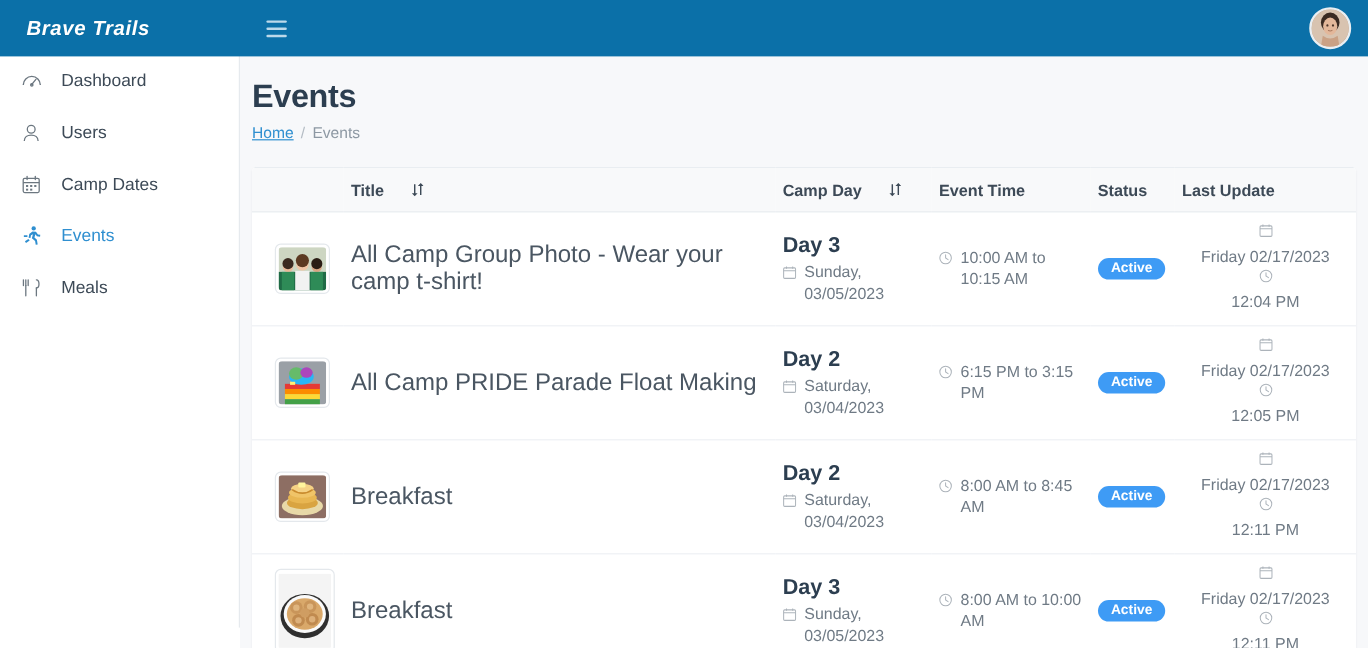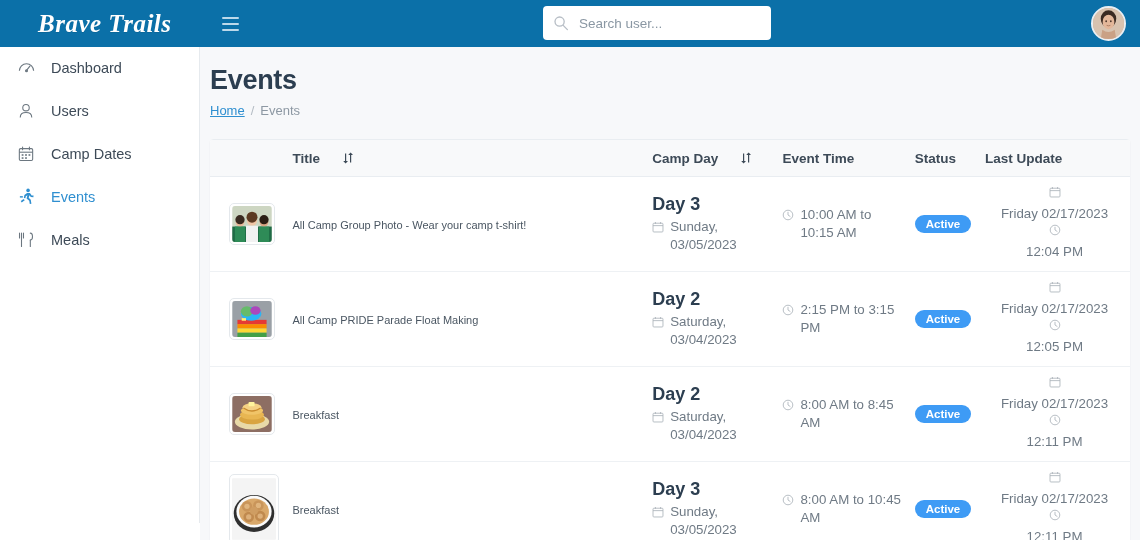--- a/index.html
+++ b/index.html
@@ -18,28 +18,27 @@
     background: #0b70a8;
     display: flex; align-items: center;
     z-index: 10;
   }
   .logo-zone {
     width: 200px; height: 47px;
     display: flex; align-items: center; padding-left: 22px;
   }
   .logo-text {
     color: #ffffff;
-    font-family: Liberation Serif, serif;
+    font-family: Liberation Sans, sans-serif;
     font-style: italic;
     font-weight: bold;
-    font-size: 25px;
+    font-size: 17px;
     letter-spacing: 0.5px;
     text-shadow: 0 1px 0 rgba(0,0,0,.08);
     white-space: nowrap;
-    margin-left: 16px;
   }
   .hamburger {
     width: 40px; height: 47px;
     display: flex; flex-direction: column; align-items: center; justify-content: center;
     gap: 4px; margin-left: 10px; cursor: pointer;
   }
   .hamburger span {
     display: block; width: 17px; height: 2px; background: #bcd9ea; border-radius: 1px;
   }
   .search-wrap {
@@ -154,21 +153,21 @@
     font-size: 13.3px; color: #55606b;
   }
   tbody tr:last-child td { border-bottom: none; }
   .thumb {
     width: 46px; height: 42px; border-radius: 5px;
     border: 1px solid #e4e8ec; background: #fff;
     padding: 2px; overflow: hidden; margin-left: 13px;
   }
   .thumb.tall { width: 50px; height: 70px; }
   .thumb svg { display: block; width: 100%; height: 100%; border-radius: 3px; }
-  .ev-title { font-size: 11px; color: #4a5662; }
+  .ev-title { font-size: 20px; color: #4a5662; }
   .day-name { font-weight: bold; color: #2c3e50; font-size: 18px; margin-bottom: 3px; }
   .meta-line { display: flex; align-items: flex-start; gap: 5px; color: #6f7a85; line-height: 1.35; }
   .meta-line .mini { flex: 0 0 13px; margin-top: 2px; opacity: .7; }
   .badge {
     display: inline-block; background: #3e9bf5; color: #fff;
     border-radius: 11px; padding: 3px 11px;
     font-size: 11.5px; font-weight: bold;
   }
   .upd-line { display: flex; align-items: center; gap: 5px; color: #6f7a85; margin-bottom: 3px; flex-direction: column; }
   .upd-line .mini { flex: 0 0 13px; opacity: .7; }
@@ -181,29 +180,20 @@
   <div class="topbar">
     <div class="logo-zone">
       <span class="logo-text">Brave Trails</span>
     </div>
     <div class="hamburger">
       <span></span>
       <span></span>
       <span></span>
     </div>
 
-    <div class="search-wrap">
-      <span class="search-icon">
-        <svg viewBox="0 0 16 16" fill="none" stroke="#7b8795" stroke-width="1.3">
-          <circle cx="6.6" cy="6.6" r="4.6"></circle>
-            <line x1="10.2" y1="10.4" x2="14.4" y2="14.6" stroke-linecap="round"></line>
-        </svg>
-      </span>
-      <input class="search-input" type="text" placeholder="Search user..." style="">
-    </div>
 
     <div class="avatar">
       <svg viewBox="0 0 40 40">
         <rect width="40" height="40" fill="#d8c3b0"></rect>
         <ellipse cx="20" cy="14" rx="10" ry="11" fill="#3a2a22"></ellipse>
         <ellipse cx="20" cy="18" rx="7.6" ry="9.4" fill="#e3b79a"></ellipse>
         <path d="M12 28 Q20 34 28 28 L30 40 L10 40 Z" fill="#caa185"></path>
         <ellipse cx="17" cy="17" rx="1.1" ry="1.3" fill="#4a3327"></ellipse>
         <ellipse cx="23" cy="17" rx="1.1" ry="1.3" fill="#4a3327"></ellipse>
         <path d="M17.6 22.4 Q20 23.6 22.4 22.4" stroke="#9b6a52" stroke-width="0.9" fill="none"></path>
@@ -443,21 +433,21 @@
               </div>
             </td>
             <td>
               <div class="meta-line">
                 <span class="mini">
                   <svg width="12" height="12" viewBox="0 0 14 14" fill="none" stroke="#8a949e" stroke-width="1">
                     <circle cx="7" cy="7" r="5.6"></circle>
                       <path d="M7 3.8V7l2.4 1.6" stroke-linecap="round"></path>
                   </svg>
                 </span>
-                <span>2:15 PM to 3:15 PM</span>
+                <span>6:15 PM to 3:15 PM</span>
               </div>
             </td>
             <td>
               <span class="badge">Active</span>
             </td>
             <td>
               <div class="upd-line">
                 <span class="mini">
                   <svg width="12" height="12" viewBox="0 0 14 14" fill="none" stroke="#8a949e" stroke-width="1">
                     <rect x="1.2" y="2.6" width="11.6" height="10.2" rx="1"></rect>
@@ -588,21 +578,21 @@
               </div>
             </td>
             <td>
               <div class="meta-line">
                 <span class="mini">
                   <svg width="12" height="12" viewBox="0 0 14 14" fill="none" stroke="#8a949e" stroke-width="1">
                     <circle cx="7" cy="7" r="5.6"></circle>
                       <path d="M7 3.8V7l2.4 1.6" stroke-linecap="round"></path>
                   </svg>
                 </span>
-                <span>8:00 AM to 10:45 AM</span>
+                <span>8:00 AM to 10:00 AM</span>
               </div>
             </td>
             <td>
               <span class="badge">Active</span>
             </td>
             <td>
               <div class="upd-line">
                 <span class="mini">
                   <svg width="12" height="12" viewBox="0 0 14 14" fill="none" stroke="#8a949e" stroke-width="1">
                     <rect x="1.2" y="2.6" width="11.6" height="10.2" rx="1"></rect>

